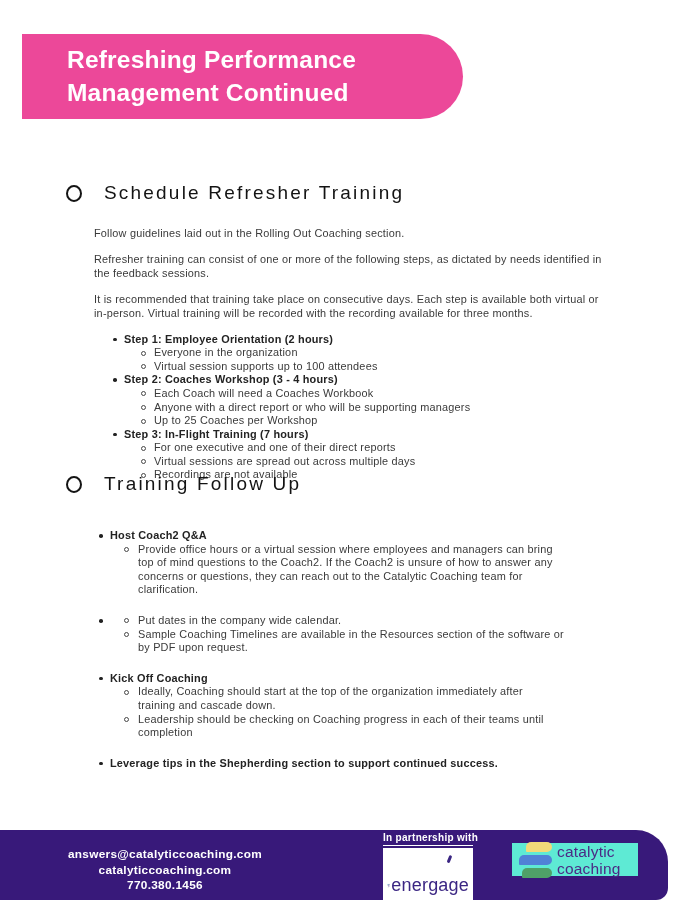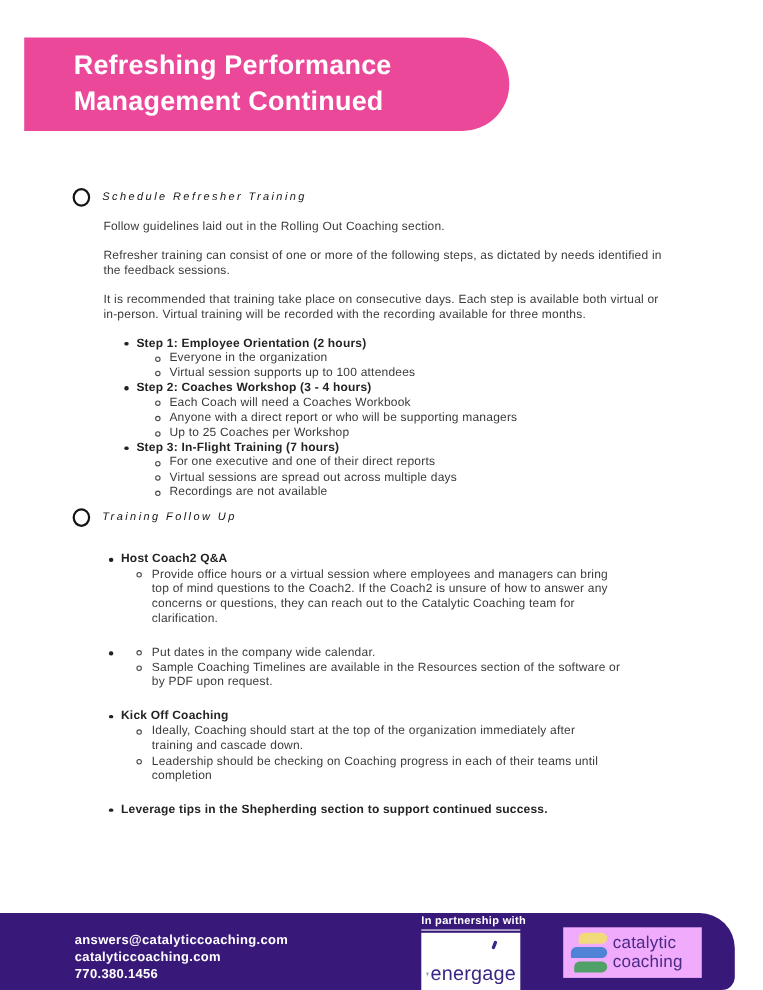--- a/index.html
+++ b/index.html
@@ -12,21 +12,21 @@
           display:flex;flex-direction:column;justify-content:center;
           padding-left:45px;box-sizing:border-box;}
   .banner .t{font-size:24.5px;font-weight:bold;line-height:32.5px;letter-spacing:.2px;}
 
   
   .section{position:absolute;left:66px;width:600px;}
   .s1{top:171px;}
   .s2{top:462px;}
   .sec-head{display:flex;align-items:center;gap:11px;margin:0 0 7px 0;}
   .sec-circle{width:12px;height:13px;border:2px solid #141414;border-radius:50%;flex:none;}
-  .sec-title{font-size:10px;font-weight:normal;letter-spacing:2.2px;color:#131313;margin:0;font-style:italic;}
+  .sec-title{font-size:19px;font-weight:normal;letter-spacing:2.2px;color:#131313;margin:11px;}
 
   .paras{margin-left:16px;width:580px;}
   .paras p{margin:12px;font-size:10.9px;line-height:13.9px;color:#3a3a3a;
            letter-spacing:.2px;white-space:pre-line;}
 
   ul{list-style:none;margin:0;padding:0;}
   .blabel{display:block;font-size:10.9px;font-weight:bold;color:#232323;
           line-height:13.6px;letter-spacing:.2px;}
   .l2>li{position:relative;font-size:10.9px;line-height:13.6px;color:#3a3a3a;
          letter-spacing:.2px;white-space:pre-line;}
@@ -41,30 +41,30 @@
   .s2 .l1{margin-left:44px;margin-top:23px;}
   .s2 .l1>li{margin-bottom:17px;}
   .s2 .l2{margin-left:28px;}
   .s2 .l2>li{width:522px;}
   .s2 .l2>li::before{left:-14px;}
 
   
   .footer{position:absolute;left:0;top:830px;width:668px;height:70px;
           background:#38197a;border-radius:0 32px 12px 0;}
   .contact{position:absolute;left:68px;top:17px;color:#fff;font-weight:bold;
-           font-size:11.8px;line-height:15.6px;letter-spacing:.3px;}
+           font-size:11.8px;line-height:15.6px;letter-spacing:.3px;text-align:center;}
   .partner{position:absolute;left:383px;top:2px;width:90px;}
   .partner-label{color:#fff;font-size:10px;font-weight:bold;letter-spacing:.3px;
            padding-bottom:2px;border-bottom:1.5px solid #fff;white-space:nowrap;}
   .energage-box{margin-top:2px;background:#fff;height:42px;display:flex;
            align-items:center;padding:16px 4px;position:relative;}
   .energage-text{font-size:18px;color:#3b2683;letter-spacing:.2px;margin-left:1px;}
   .accent{position:absolute;left:65px;top:7px;width:2.5px;height:8px;background:#3b2683;
            transform:rotate(22deg);border-radius:2px;}
-  .cc-box{position:absolute;left:512px;top:13px;width:126px;height:46px;background:#f0abfc;
+  .cc-box{position:absolute;left:512px;top:13px;width:126px;height:33px;background:#5eead4;
            display:flex;align-items:center;}
   .bars{margin-left:7px;display:flex;flex-direction:column;gap:3px;width:34px;flex:none;}
   .bar{height:10px;}
   .bar.y{width:26px;margin-left:7px;background:#f1da79;border-radius:5px 5px 5px 1px;}
   .bar.b{width:33px;background:#5082d6;border-radius:5px 5px 5px 1px;}
   .bar.g{width:30px;margin-left:3px;background:#4fa168;border-radius:5px 5px 5px 1px;}
   .cc-text{color:#4b2a85;font-size:15.5px;line-height:17px;letter-spacing:.2px;margin-left:4px;}
 </style>
 </head>
 <body>

